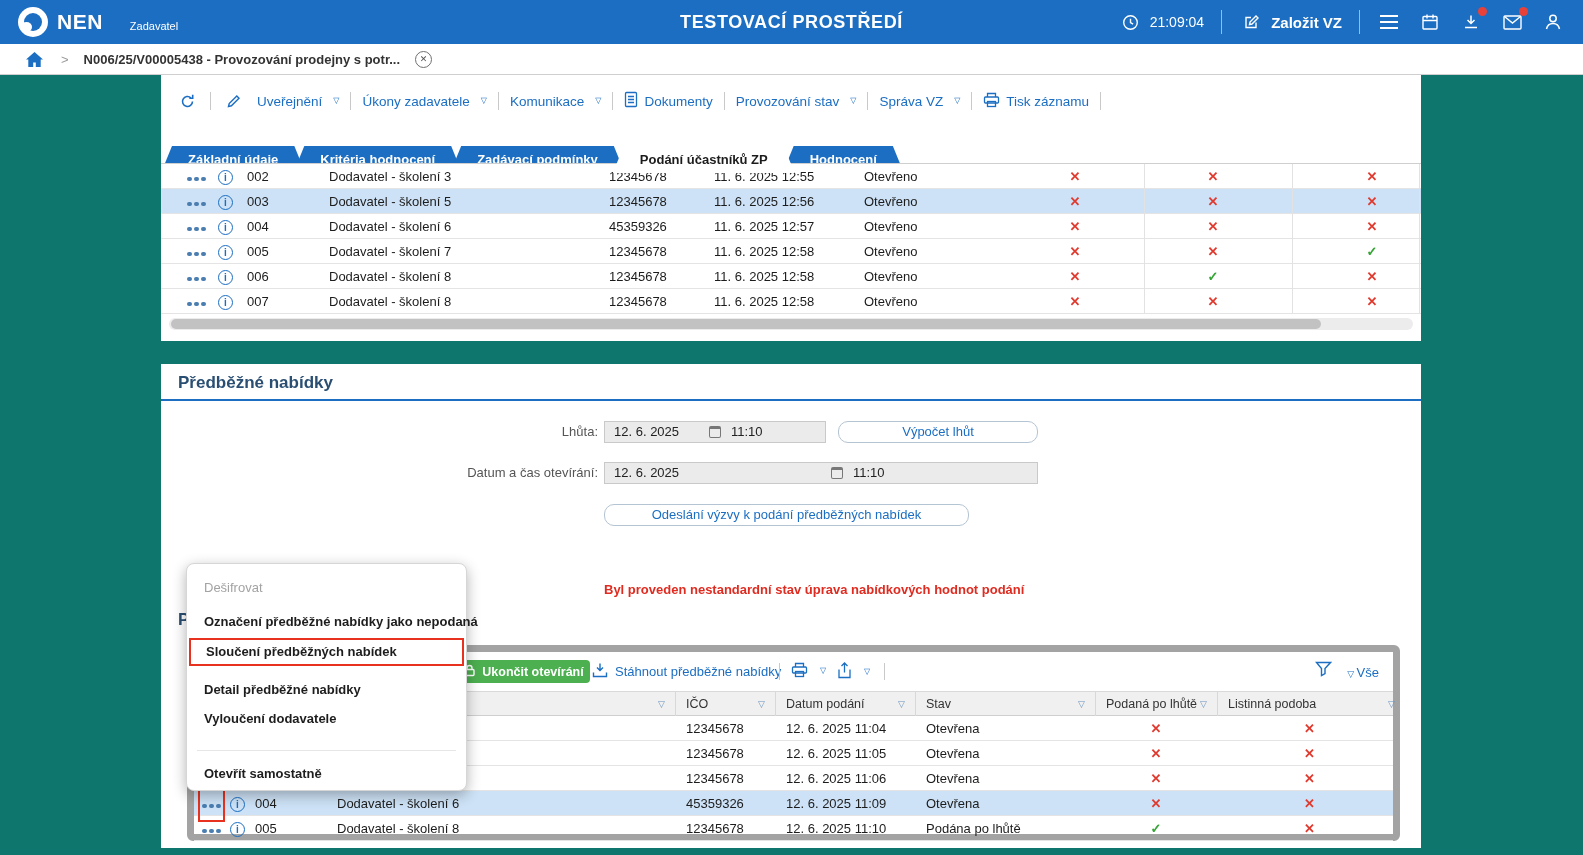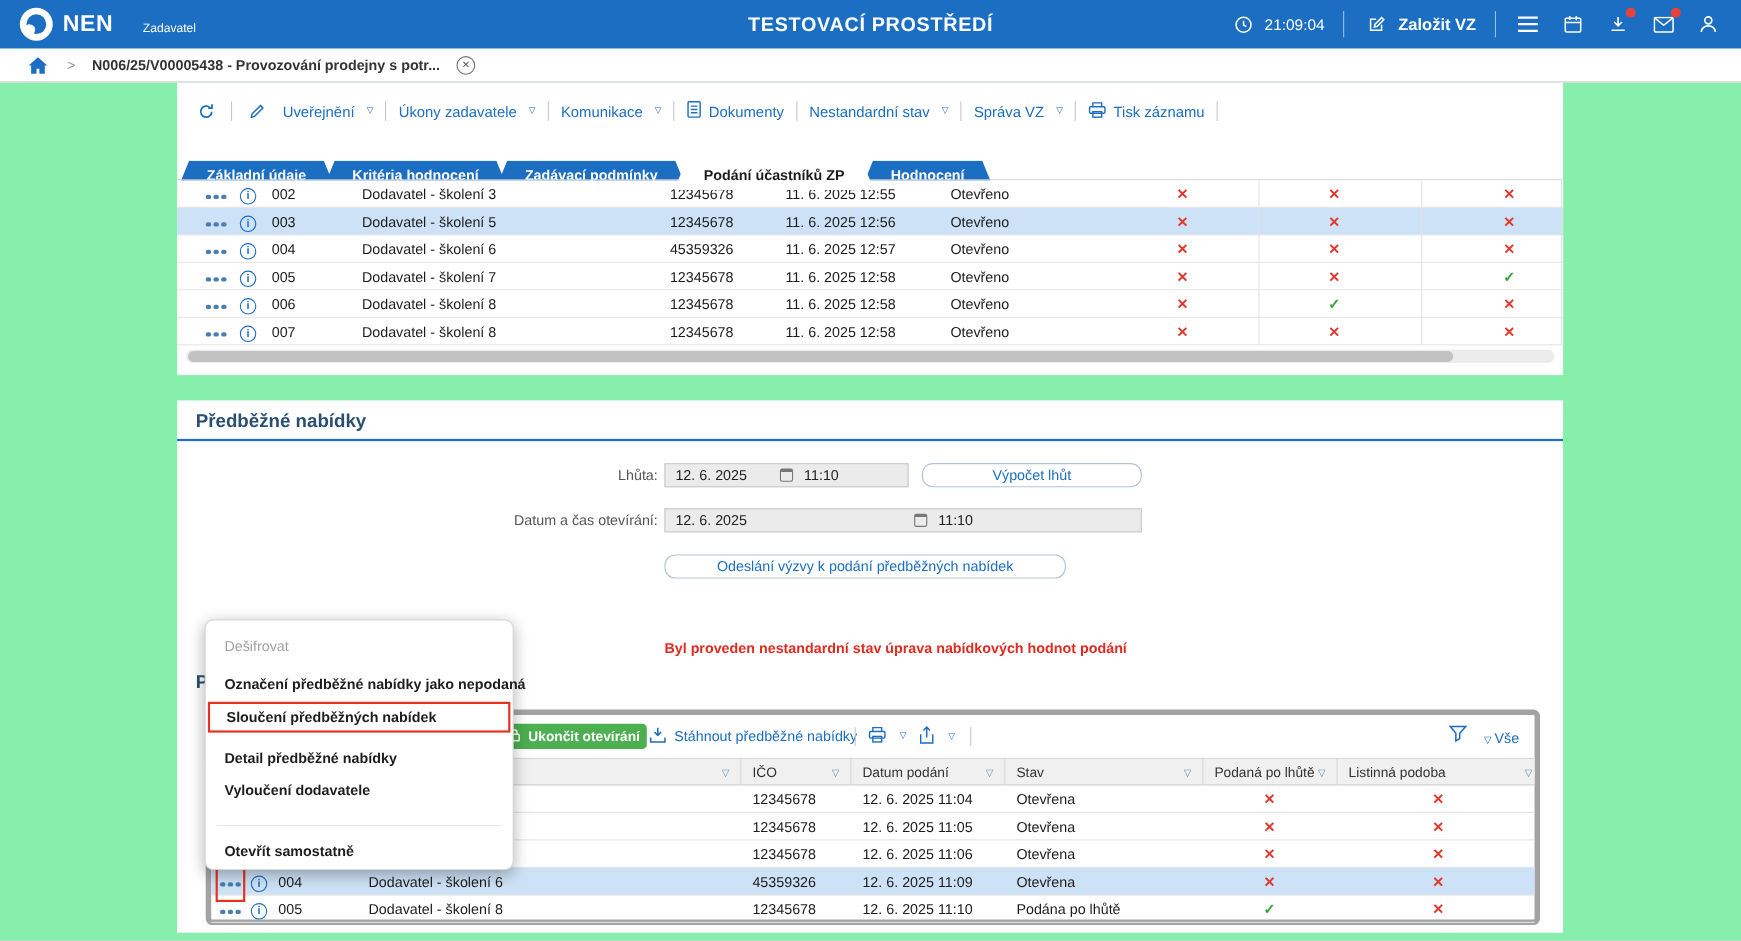--- a/index.html
+++ b/index.html
@@ -1,18 +1,18 @@
 <!DOCTYPE html>
 <html><head>
 <meta charset="utf-8">
 <style>
   * { margin:0; padding:0; box-sizing:border-box; }
   html,body { background:#d8d8d8; }
   body { font-family:"Liberation Sans", sans-serif; }
-  .screen { position:relative; width:1583px; height:855px; background:#86efac; overflow:hidden;padding-left:36px; }
+  .screen { position:relative; width:1583px; height:855px; background:#0f766e; overflow:hidden;padding-left:36px; }
 
   
   .topbar { position:absolute; top:0; left:0; right:0; height:44px; background:#1b6ec2; color:#fff; display:flex; align-items:center; z-index:10; }
   .brand { display:flex; align-items:center; padding-left:18px; gap:9px; }
   .logo { width:30px; height:30px; border-radius:50%; background:#fff; position:relative; flex:none; }
   .logo::after { content:""; position:absolute; left:6px; top:6px; width:18px; height:18px; border-radius:50%; background:#1b6ec2; }
   .logo::before { content:""; position:absolute; left:3px; top:15px; width:11px; height:10px; border-radius:50%; background:#fff; z-index:2; }
   .brand-text { display:flex; align-items:flex-end; gap:3px; }
   .brand-name { font-size:21px; font-weight:bold; letter-spacing:.5px; line-height:22px; }
   .brand-sub { font-size:11px; padding-bottom:1px;margin-left:24px; }
@@ -67,21 +67,21 @@
   .form-label { position:absolute; left:0; width:437px; text-align:right; font-size:13px; color:#555; line-height:22px; }
   .field { position:absolute; height:22px; background:#ebebeb; border:1px solid #c9c9c9; font-size:13px; color:#222; }
   .field .dtxt { position:absolute; left:9px; line-height:20px; }
   .field .ttxt { position:absolute; line-height:20px; }
   .calico { position:absolute; top:4px; width:12px; height:12px; border:1px solid #777; border-top:3px solid #777; border-radius:2px; cursor:pointer; }
   .btn-light { position:absolute; height:22px; background:#fff; border:1px solid #b4c4d3; border-radius:10px; color:#1b6ec2; font-size:13px; text-align:center; line-height:20px; cursor:pointer; font-family:inherit; }
   .warn { position:absolute; left:443px; color:#e02b20; font-weight:bold; font-size:13px; white-space:nowrap; }
   .partial-title { position:absolute; left:17px; top:246px; font-size:17px; font-weight:bold; color:#2a4f73; }
 
   
-  .obox { position:absolute; left:26px; top:281px; width:1213px; height:196px; border:5px solid #a3a3a3; border-radius:6px; background:#fff; }
+  .obox { position:absolute; left:26px; top:281px; width:1213px; height:196px; border:7px solid #a3a3a3; border-radius:6px; background:#fff; }
   .btn-green { position:absolute; left:263px; top:8px; width:133px; height:23px; background:#4caf50; border:none; border-radius:4px; color:#fff; font-weight:bold; font-size:12.5px; display:flex; align-items:center; gap:6px; justify-content:center; cursor:pointer; font-family:inherit; }
   .o-link { position:absolute; top:10px; display:flex; gap:7px; align-items:center; color:#1b6ec2; font-size:13px; cursor:pointer; white-space:nowrap; }
   .osep { position:absolute; top:11px; width:1px; height:17px; background:#c9c9c9; }
   .o-right { position:absolute; right:14px; top:9px; display:flex; align-items:flex-end; gap:15px; color:#1b6ec2; font-size:13px; }
   .o-right .dd2 { font-size:9px; color:#1b6ec2; }
   .ohead { position:absolute; top:39px; left:0; right:0; height:25px; background:#f0f0f0; border-top:1px solid #d9d9d9; border-bottom:1px solid #cfcfcf; font-size:12.5px; color:#333; }
   .oh { position:absolute; top:0; height:24px; display:flex; align-items:center; justify-content:space-between; padding:0 10px; border-left:1px solid #d8d8d8; }
   .fdd { color:#6a93bd; font-size:9px; }
   .o-row { position:absolute; left:0; right:0; height:25px; border-bottom:1px solid #e4e4e4; font-size:13px; color:#1c1c1c; }
   .o-row.sel { background:#cde2f6; }
@@ -197,21 +197,21 @@
       <span class="lnk dd">Komunikace</span>
       <span class="sep"></span>
       <span class="lnk">
         <span><svg width="14" height="17" viewBox="0 0 14 17" fill="none" stroke="#1b6ec2" stroke-width="1.3">
               <rect x="1.5" y="1.5" width="11" height="14" rx="1"></rect>
               <path d="M4 5.5h6M4 8.5h6M4 11.5h6"></path>
             </svg></span>
         <span>Dokumenty</span>
       </span>
       <span class="sep"></span>
-      <span class="lnk dd">Nestandardní stav</span>
+      <span class="lnk dd">Provozování stav</span>
       <span class="sep"></span>
       <span class="lnk dd">Správa VZ</span>
       <span class="sep"></span>
       <span class="lnk">
         <span><svg width="17" height="16" viewBox="0 0 17 16" fill="none" stroke="#1b6ec2" stroke-width="1.3">
               <path d="M4.5 5V1.5h8V5"></path>
               <rect x="1.5" y="5" width="14" height="6" rx="1"></rect>
               <rect x="4.5" y="9.5" width="8" height="5"></rect>
             </svg></span>
         <span>Tisk záznamu</span>

